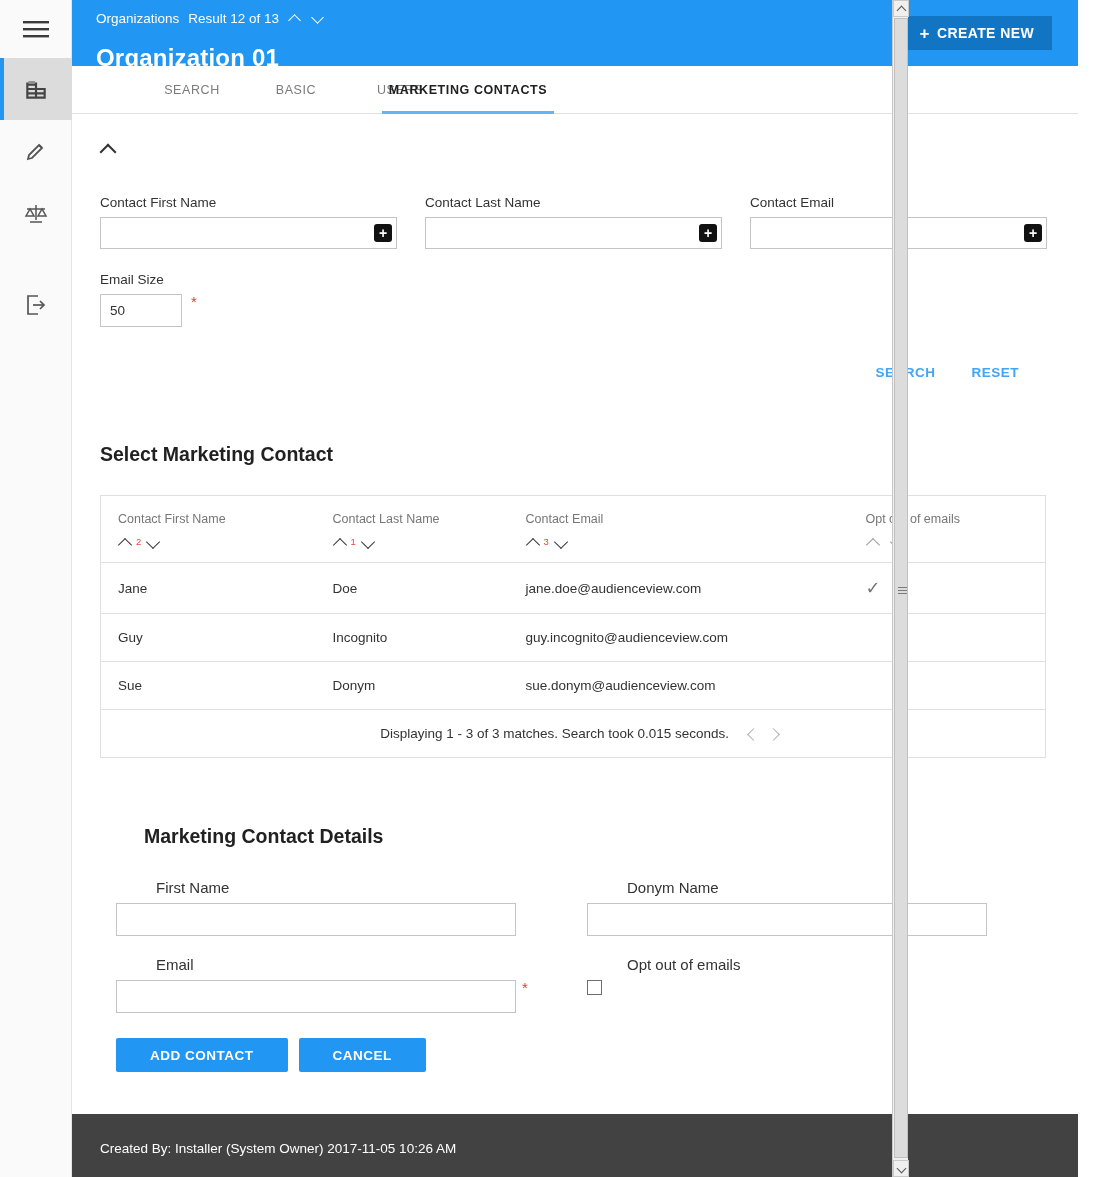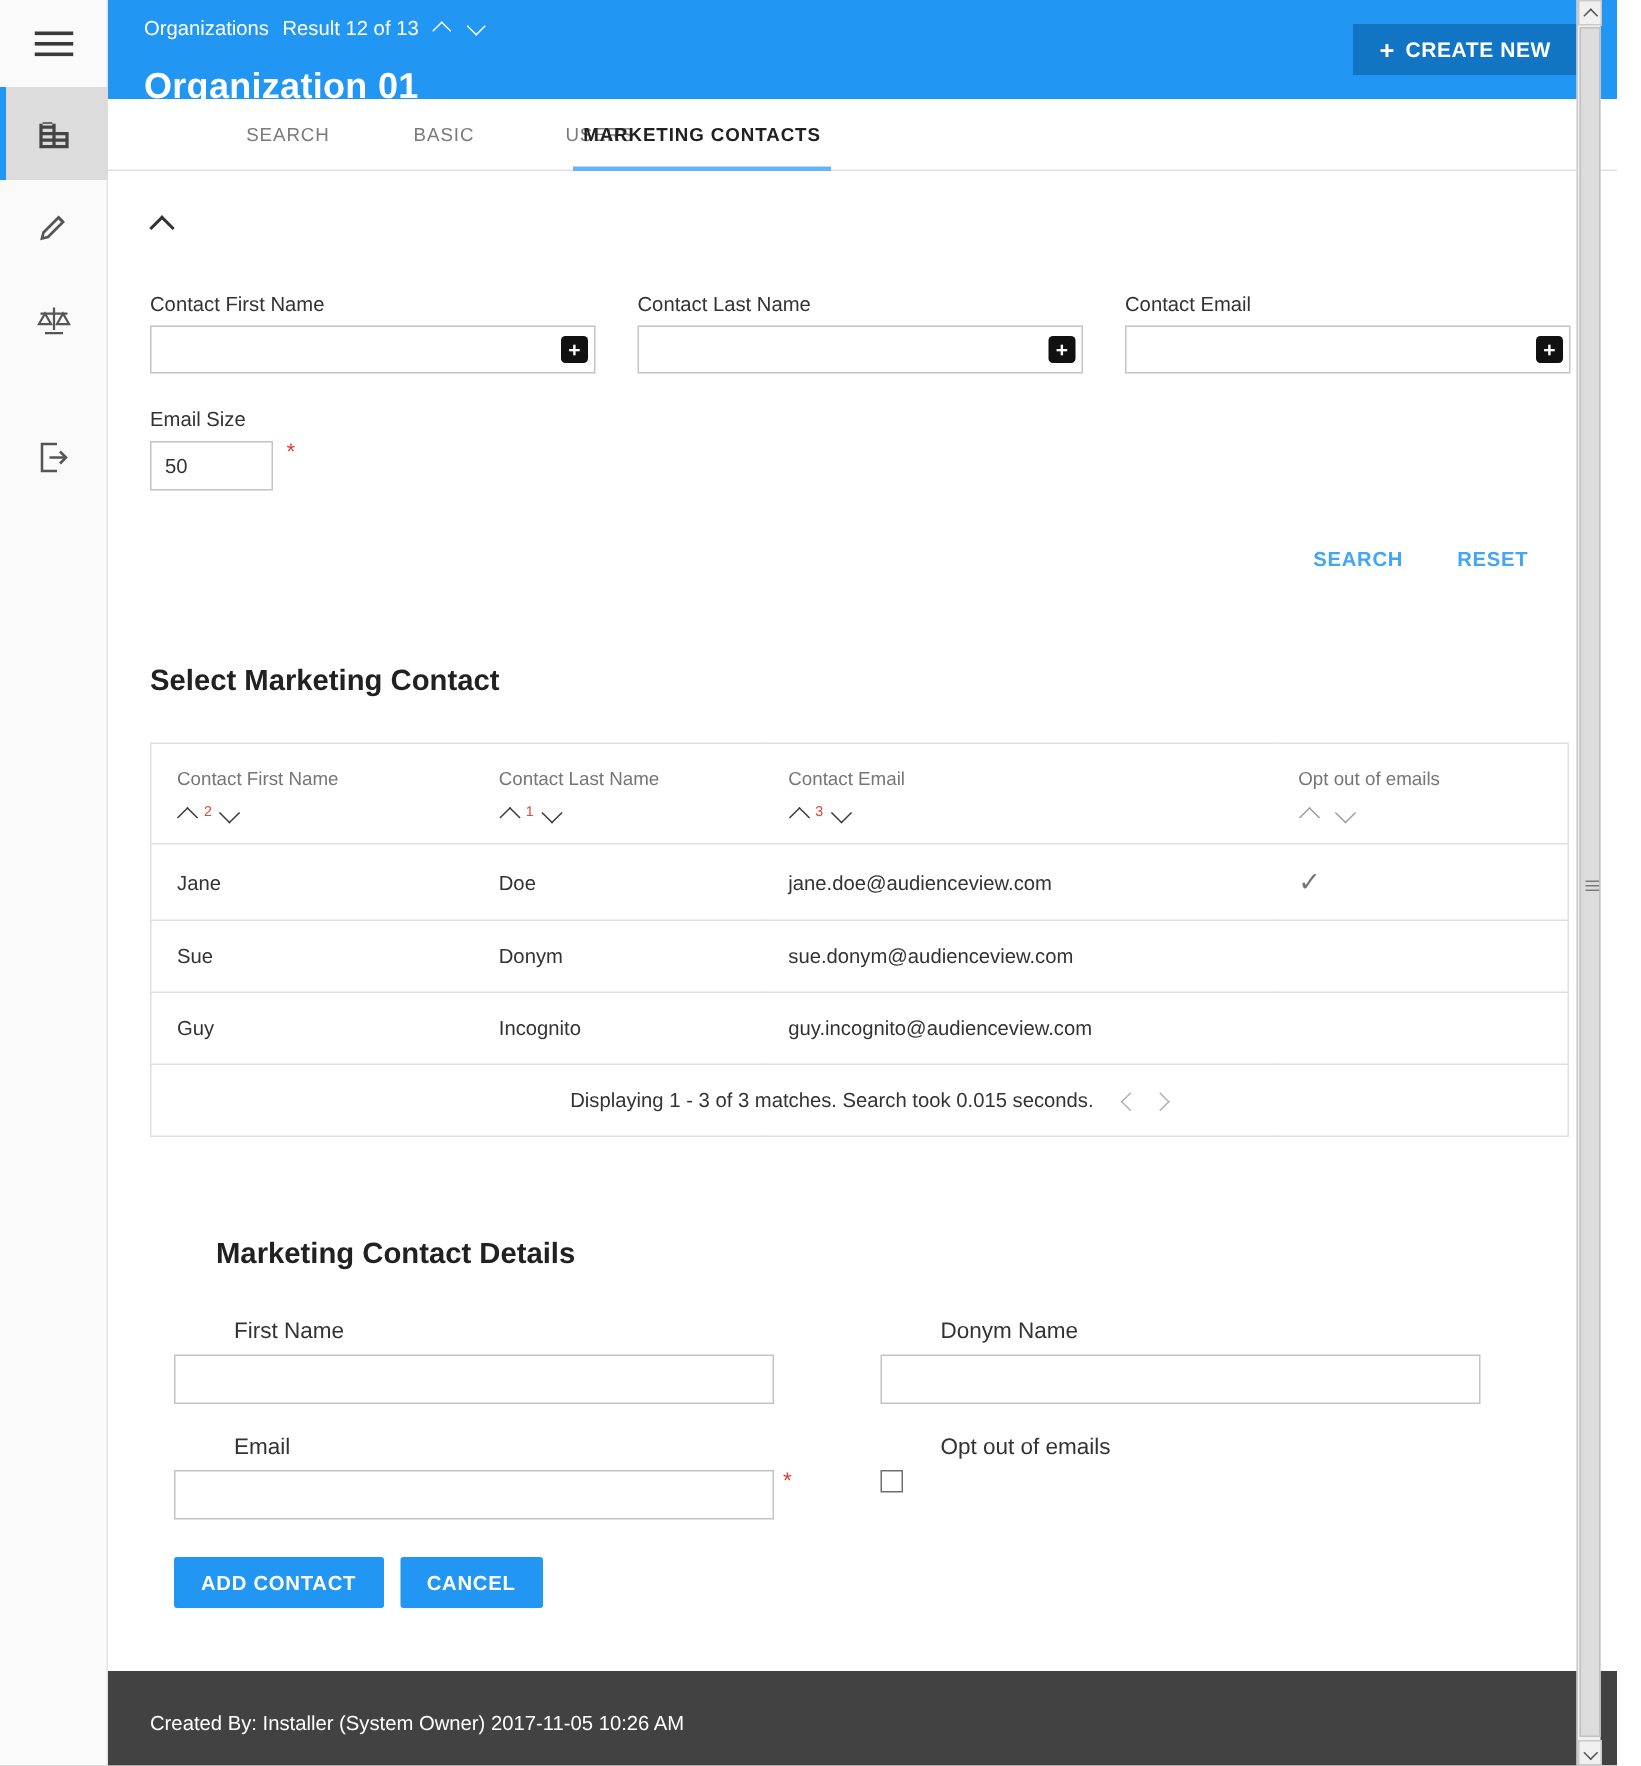--- a/index.html
+++ b/index.html
@@ -5,21 +5,21 @@
   * { box-sizing: border-box; }
   html, body {
     margin: 0; padding: 0;
     width: 1094px; height: 1177px;
     overflow: hidden;
     background: #ffffff;
     font-family: "Liberation Sans", sans-serif;
     -webkit-font-smoothing: antialiased;
   }
 
-  #app { position: relative; width: 1067px; height: 1177px; background: #404040; }
+  #app { position: relative; width: 908px; height: 1177px; background: #b91c1c; }
 
   
   .rail {
     position: absolute; left: 0; top: 0; width: 72px; height: 1177px;
     background: #fafafa; border-right: 1px solid #e4e4e4;
   }
   .rail-item {
     position: relative; width: 72px; height: 62px;
     display: flex; align-items: center; justify-content: center;
   }
@@ -165,21 +165,21 @@
   .d-inp {
     width: 400px; height: 33px; border: 1px solid #c4c4c4; background: #fff;
     font-size: 13.5px; padding: 0 9px; outline: none;
     font-family: "Liberation Sans", sans-serif;
   }
   .cbx {
     width: 15px; height: 15px; border: 1px solid #6e6e6e; background: #fff;
     display: inline-block; cursor: pointer;
   }
   .btn-primary {
-    background: #2196f3; color: #fff; border: none; height: 34px; padding: 0 18px;
+    background: #2196f3; color: #fff; border: none; height: 34px; padding: 0 34px;
     font-size: 13.5px; font-weight: bold; letter-spacing: .5px; cursor: pointer;
     border-radius: 2px; font-family: "Liberation Sans", sans-serif;
   }
 
   
   .footer {
     position: absolute; left: 72px; top: 1114px; width: 1006px; height: 63px;
     background: #424242; color: #ffffff;
   }
   .footer-text { position: absolute; left: 28px; top: 27px; font-size: 13.5px; }
@@ -359,29 +359,29 @@
         <tbody>
           <tr>
             <td>Jane</td>
             <td>Doe</td>
             <td>jane.doe@audienceview.com</td>
             <td>
               <span class="check-mark">✓</span>
             </td>
           </tr>
           <tr>
+            <td>Guy</td>
+            <td>Incognito</td>
+            <td>guy.incognito@audienceview.com</td>
+            <td></td>
+          </tr>
+          <tr>
             <td>Sue</td>
             <td>Donym</td>
             <td>sue.donym@audienceview.com</td>
-            <td></td>
-          </tr>
-          <tr>
-            <td>Guy</td>
-            <td>Incognito</td>
-            <td>guy.incognito@audienceview.com</td>
             <td></td>
           </tr>
         </tbody>
         <tfoot>
           <tr>
             <td class="tfoot-cell" colspan="4" style="border-top:1px solid #e0e0e0;">
               <span>Displaying 1 - 3 of 3 matches. Search took 0.015 seconds.</span>
               <span class="pager-arrows">
                 <span class="pg prev"></span>
                 <span class="pg next"></span>

